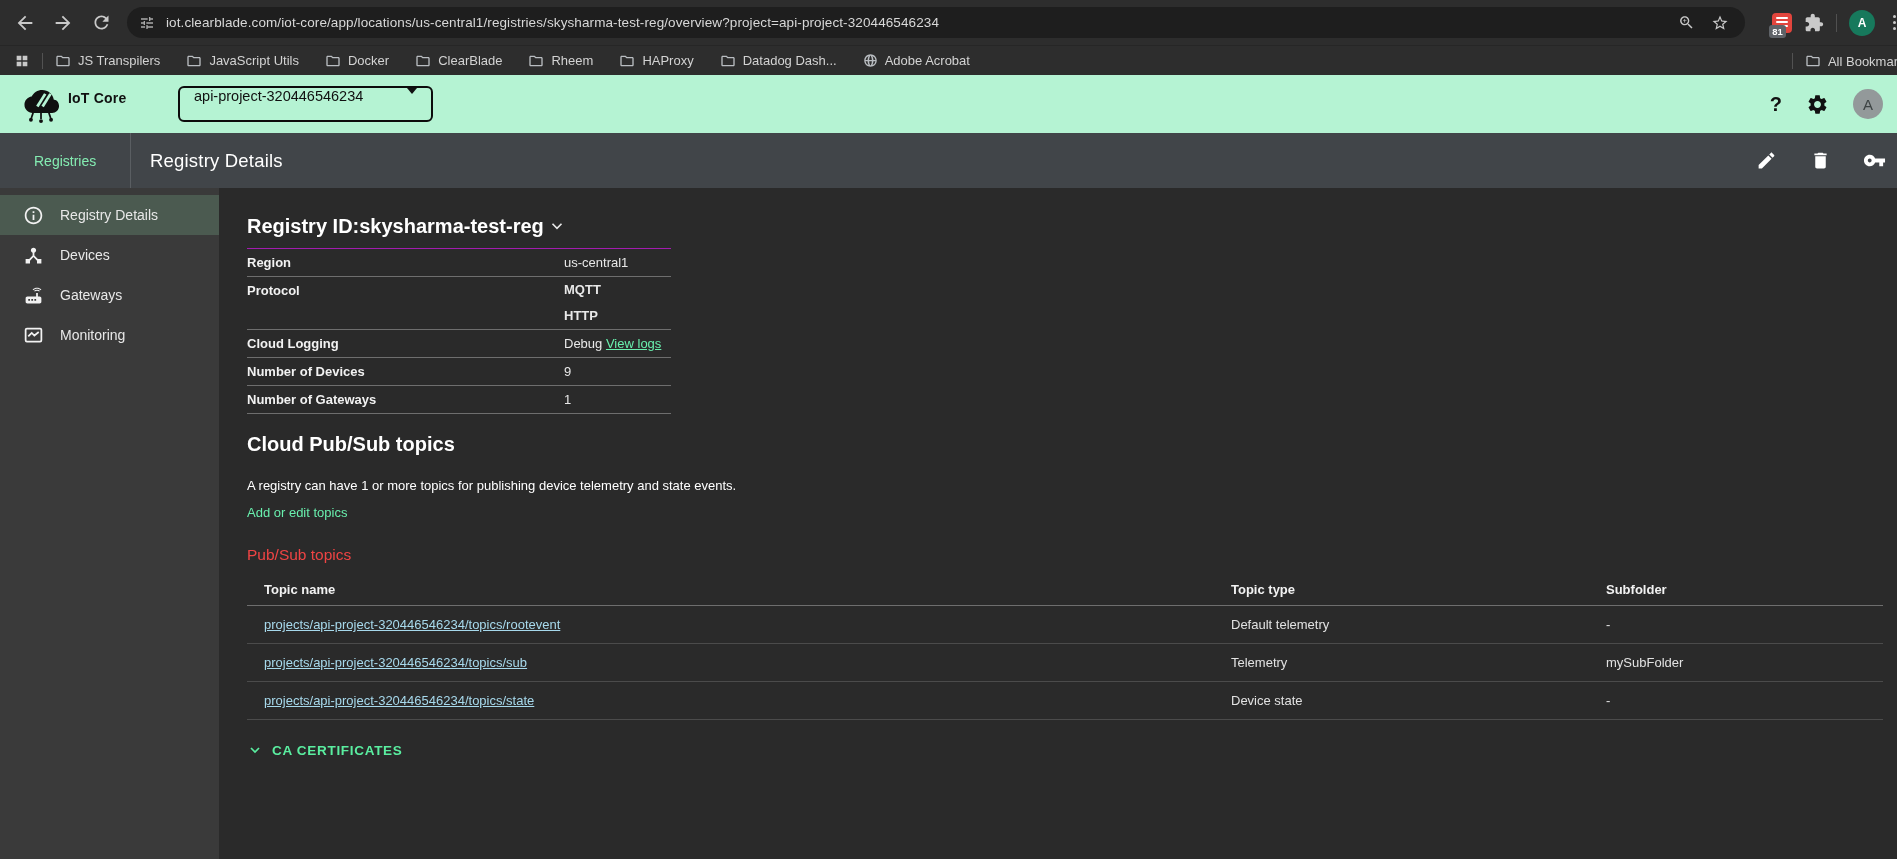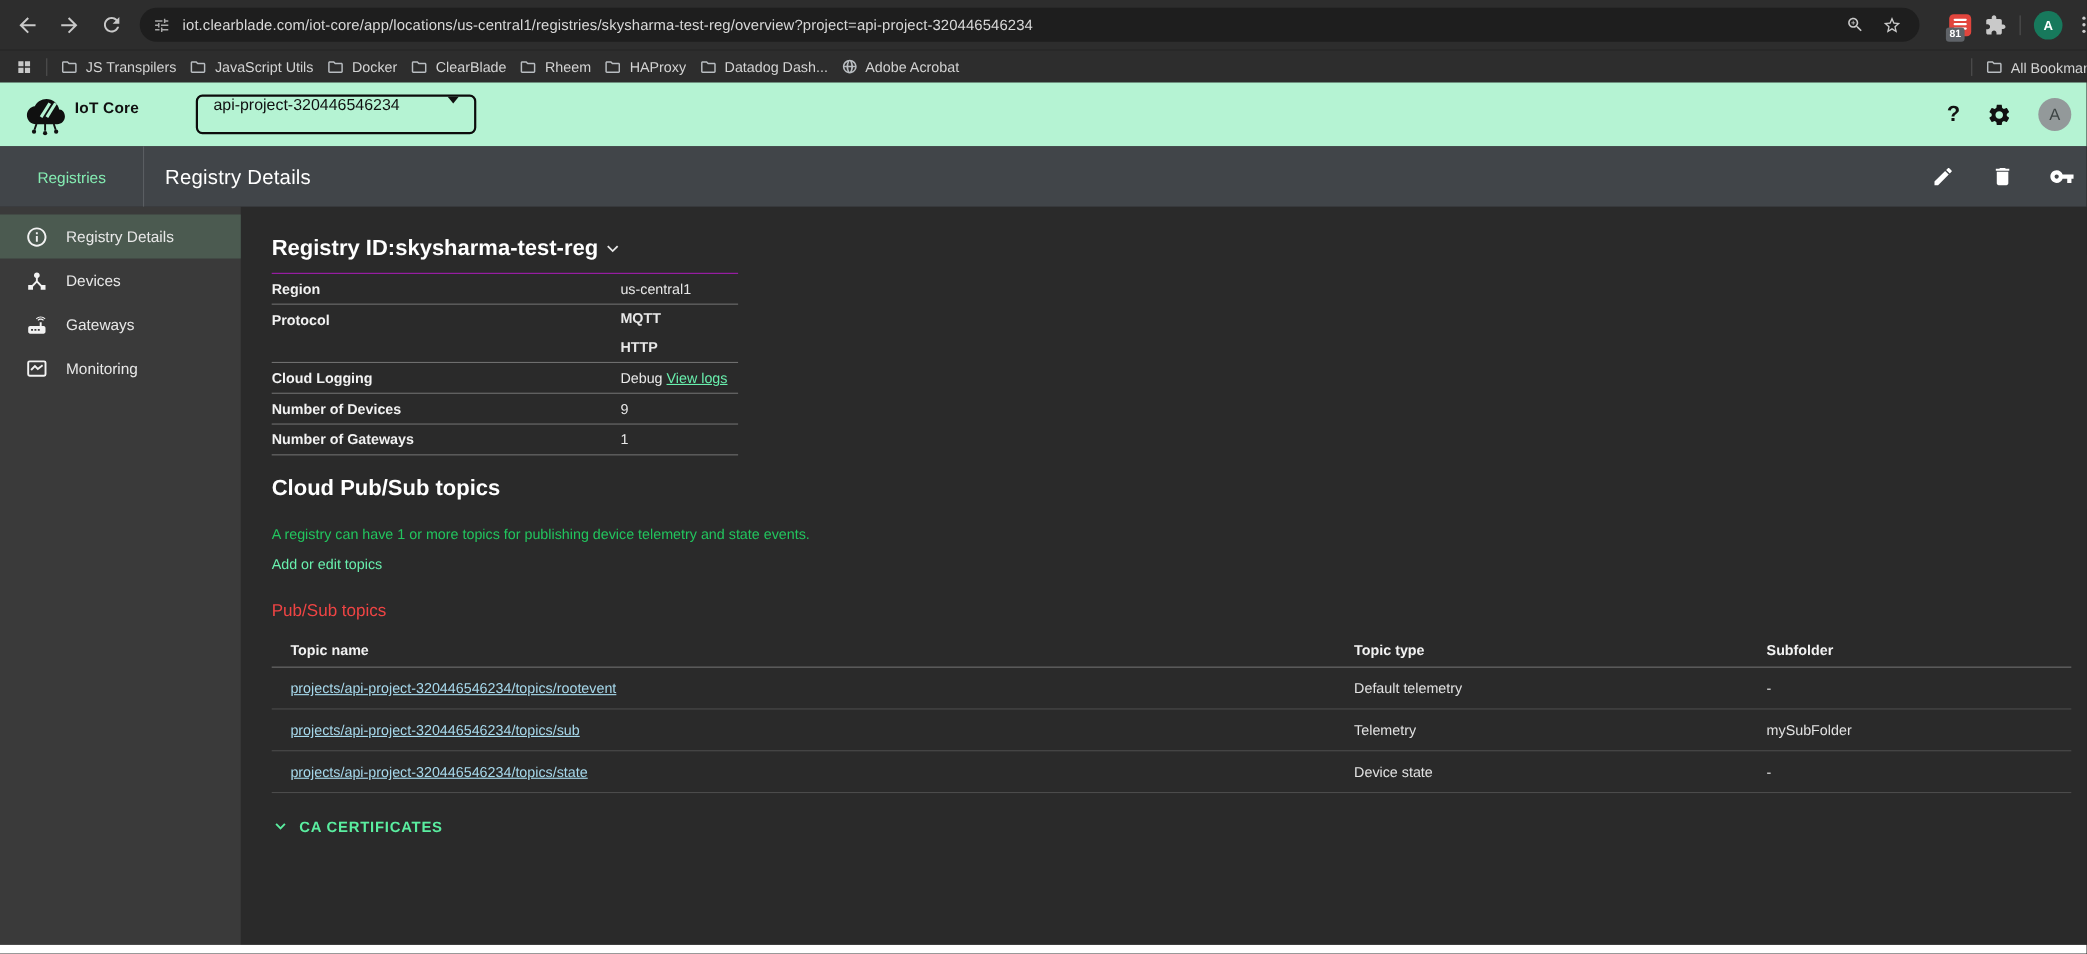--- a/index.html
+++ b/index.html
@@ -34,21 +34,21 @@
   .tb-avatar { width:26px; height:26px; border-radius:50%; background:#17795c; color:#fff; font-size:12px; font-weight:700;
     display:flex; align-items:center; justify-content:center; cursor:pointer; }
   .kebab { width:14px; height:26px; display:flex; flex-direction:column; align-items:center; justify-content:center; gap:3px; cursor:pointer; margin-right:-6px; }
   .kebab i { width:3px; height:3px; background:#c9c9c9; border-radius:50%; }
 
   
   .bookmarks-bar { position:absolute; top:45px; left:0; right:0; height:30px; background:#2d2d2d;
     display:flex; align-items:center; overflow:hidden; border-top:1px solid #262626; }
   .apps-btn { margin-left:14px; color:#c9c9c9; cursor:pointer; display:flex; }
   .bm-sep { width:1px; height:16px; background:#525252; margin:0 12px; }
-  .bm-items { display:flex; align-items:center; gap:12px; }
+  .bm-items { display:flex; align-items:center; gap:26px; }
   .bm-item { display:flex; align-items:center; gap:7px; color:#d3d3d3; font-size:13px; cursor:pointer; white-space:nowrap; }
   .bm-item .ico { color:#b9bdc1; display:flex; }
   .bm-right { position:absolute; right:-14px; top:0; height:30px; display:flex; align-items:center; }
 
   
   .app-header { position:absolute; top:75px; left:0; right:0; height:58px; background:#b5f3d3; }
   .logo { position:absolute; left:20px; top:8px; }
   .product-title { position:absolute; left:68px; top:15px; font-size:14px; font-weight:700; color:#101010; letter-spacing:.2px; }
   .project-select {
     position:absolute; left:178px; top:11px; height:36px; min-width:255px;
@@ -89,21 +89,21 @@
   .reg-heading .chev { color:#e8e8e8; margin-left:4px; cursor:pointer; display:flex; }
 
   .details-table { width:424px; }
   .drow { display:flex; border-bottom:1px solid #6e6e6e; }
   .dlabel { width:317px; font-size:13px; font-weight:700; color:#f2f2f2; line-height:27px; }
   .dvalue { font-size:13px; color:#e8e8e8; line-height:27px; }
   .dvalue .vline { line-height:26px;font-weight:bold; }
   .mint-link { color:#69f0ae; text-decoration:underline; cursor:pointer; }
 
   .section-h2 { margin-top:18px; font-size:20px; font-weight:700; color:#fff; line-height:24px; }
-  .section-desc { margin-top:22px; font-size:13px; color:#22c55e; line-height:15px; }
+  .section-desc { margin-top:22px; font-size:13px; color:#ffffff; line-height:15px; }
   .add-link { margin-top:12px; display:inline-block; font-size:13px; font-weight:500; color:#69f0ae; cursor:pointer; line-height:15px; }
   .table-title { margin-top:24px; font-size:15.5px; font-weight:500; color:#ef4444; line-height:19px; }
 
   .ps-table { margin-top:10px; width:1636px; }
   .ps-header { display:flex; align-items:center; height:32px; border-bottom:1px solid #6e6e6e;
     font-size:13px; font-weight:700; color:#f2f2f2; }
   .ps-row { display:flex; align-items:center; height:38px; border-bottom:1px solid #4b4b4b; font-size:13px; color:#e2e2e2; }
   .col-name { width:984px; padding-left:17px; }
   .col-type { width:375px; }
   .col-sub  { flex:1; }

